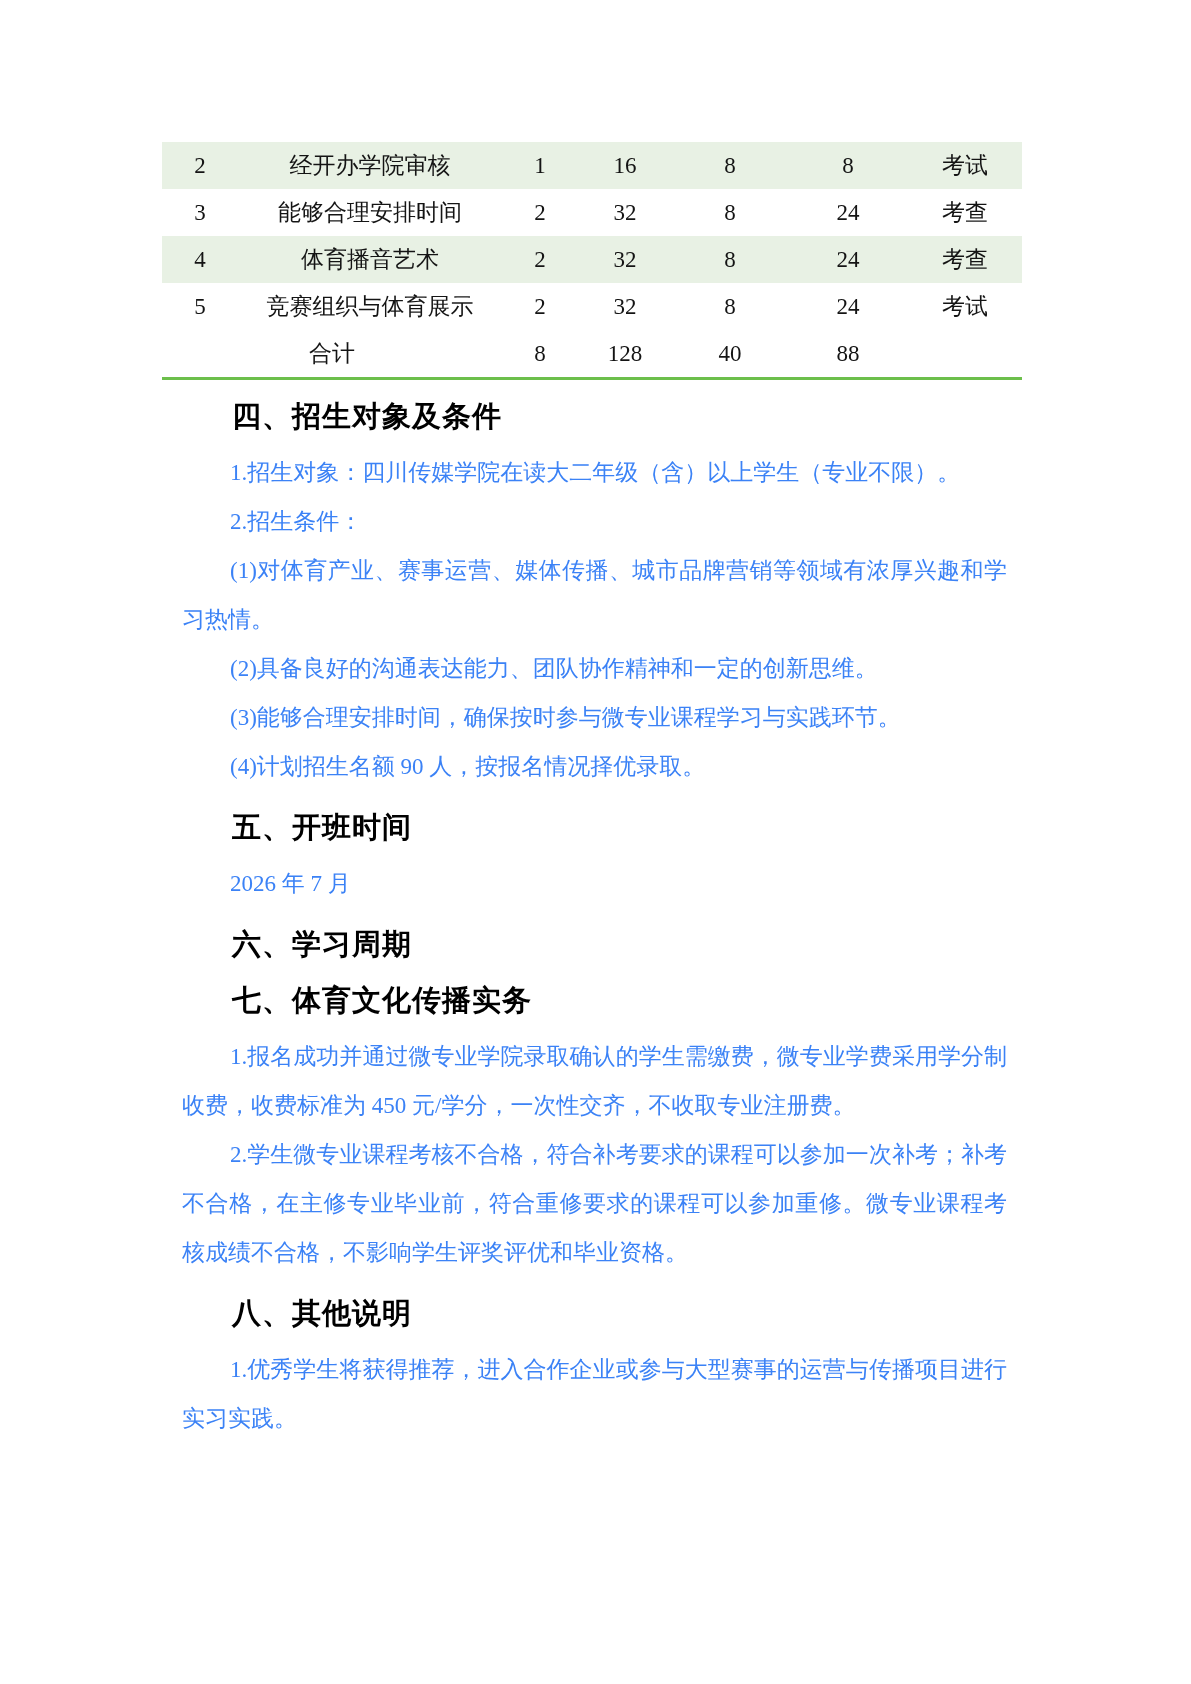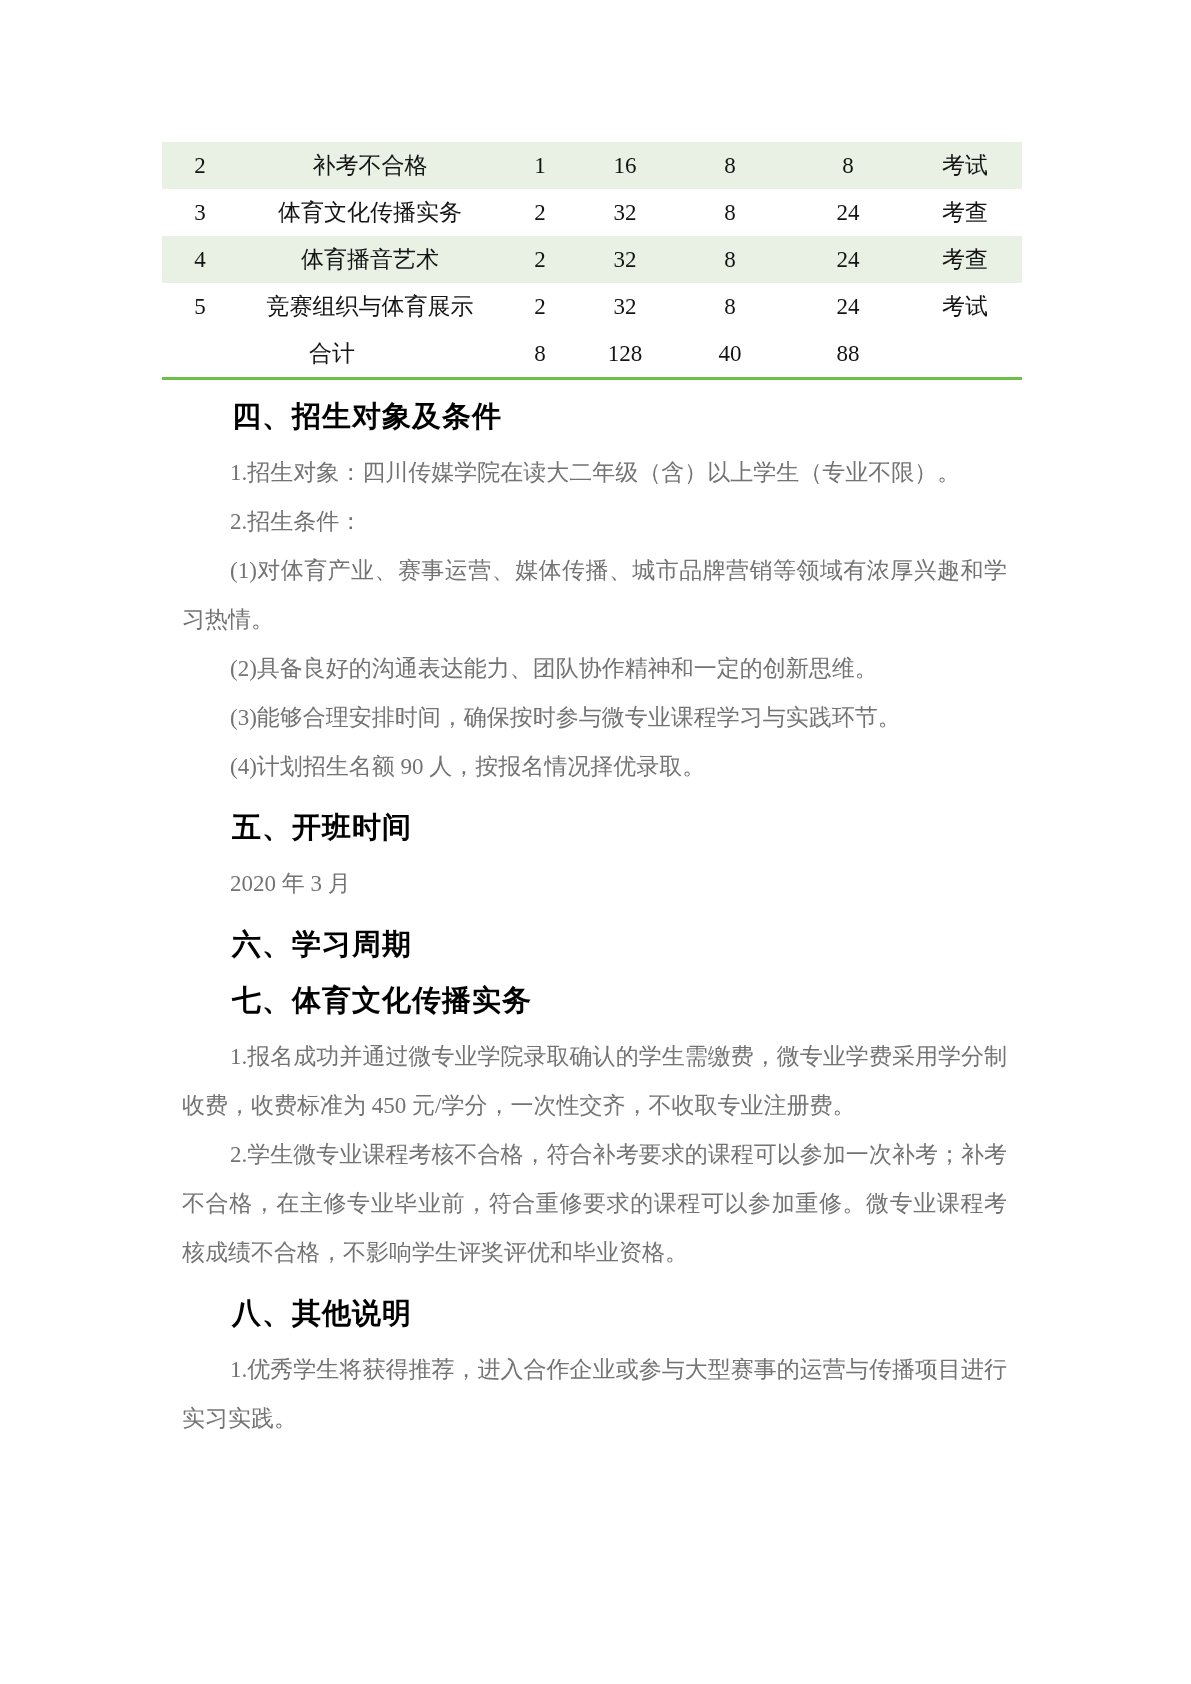--- a/index.html
+++ b/index.html
@@ -52,21 +52,21 @@
   
   .content { margin-top: 11px; }
   p.para {
     margin: 0;
     font-size: 23px;
     line-height: 49px;
     text-align: justify;
     text-justify: inter-ideograph;
     line-break: strict;
     text-indent: 48px;
-    color: #737373;
+    color: #3b82f6;
   }
   h2.sec-heading {
     margin: 16px 0 12px 0;
     font-size: 29px;
     line-height: 40px;
     font-weight: bold;
     text-indent: 50px;
     font-family: "Liberation Sans", "DejaVu Sans", sans-serif;
     color: #000000;
     letter-spacing: 1px;
@@ -84,30 +84,30 @@
           <col class="c2">
           <col class="c3">
           <col class="c4">
         <col class="c5">
           <col class="c6">
           <col class="c7">
       </colgroup>
       <tbody id="table-body">
           <tr class="banded">
             <td>2</td>
-            <td>补考不合格</td>
+            <td>经开办学院审核</td>
             <td>1</td>
             <td>16</td>
             <td>8</td>
             <td>8</td>
             <td>考试</td>
           </tr>
           <tr>
             <td>3</td>
-            <td>体育文化传播实务</td>
+            <td>能够合理安排时间</td>
             <td>2</td>
             <td>32</td>
             <td>8</td>
             <td>24</td>
             <td>考查</td>
           </tr>
           <tr class="banded">
             <td>4</td>
             <td>体育播音艺术</td>
             <td>2</td>
@@ -139,21 +139,21 @@
 
   <div class="content" id="blocks">
       <h2 class="sec-heading">四、招生对象及条件</h2>
       <p class="para">1.招生对象：四川传媒学院在读大二年级（含）以上学生（专业不限）。</p>
       <p class="para">2.招生条件：</p>
       <p class="para">(1)对体育产业、赛事运营、媒体传播、城市品牌营销等领域有浓厚兴趣和学习热情。</p>
       <p class="para">(2)具备良好的沟通表达能力、团队协作精神和一定的创新思维。</p>
       <p class="para">(3)能够合理安排时间，确保按时参与微专业课程学习与实践环节。</p>
       <p class="para">(4)计划招生名额 90 人，按报名情况择优录取。</p>
       <h2 class="sec-heading">五、开班时间</h2>
-      <p class="para">2020 年 3 月</p>
+      <p class="para">2026 年 7 月</p>
       <h2 class="sec-heading">六、学习周期</h2>
       <h2 class="sec-heading">七、体育文化传播实务</h2>
       <p class="para">1.报名成功并通过微专业学院录取确认的学生需缴费，微专业学费采用学分制收费，收费标准为 450 元/学分，一次性交齐，不收取专业注册费。</p>
       <p class="para">2.学生微专业课程考核不合格，符合补考要求的课程可以参加一次补考；补考不合格，在主修专业毕业前，符合重修要求的课程可以参加重修。微专业课程考核成绩不合格，不影响学生评奖评优和毕业资格。</p>
       <h2 class="sec-heading">八、其他说明</h2>
       <p class="para">1.优秀学生将获得推荐，进入合作企业或参与大型赛事的运营与传播项目进行实习实践。</p>
     </div>
 
 </div>
 

